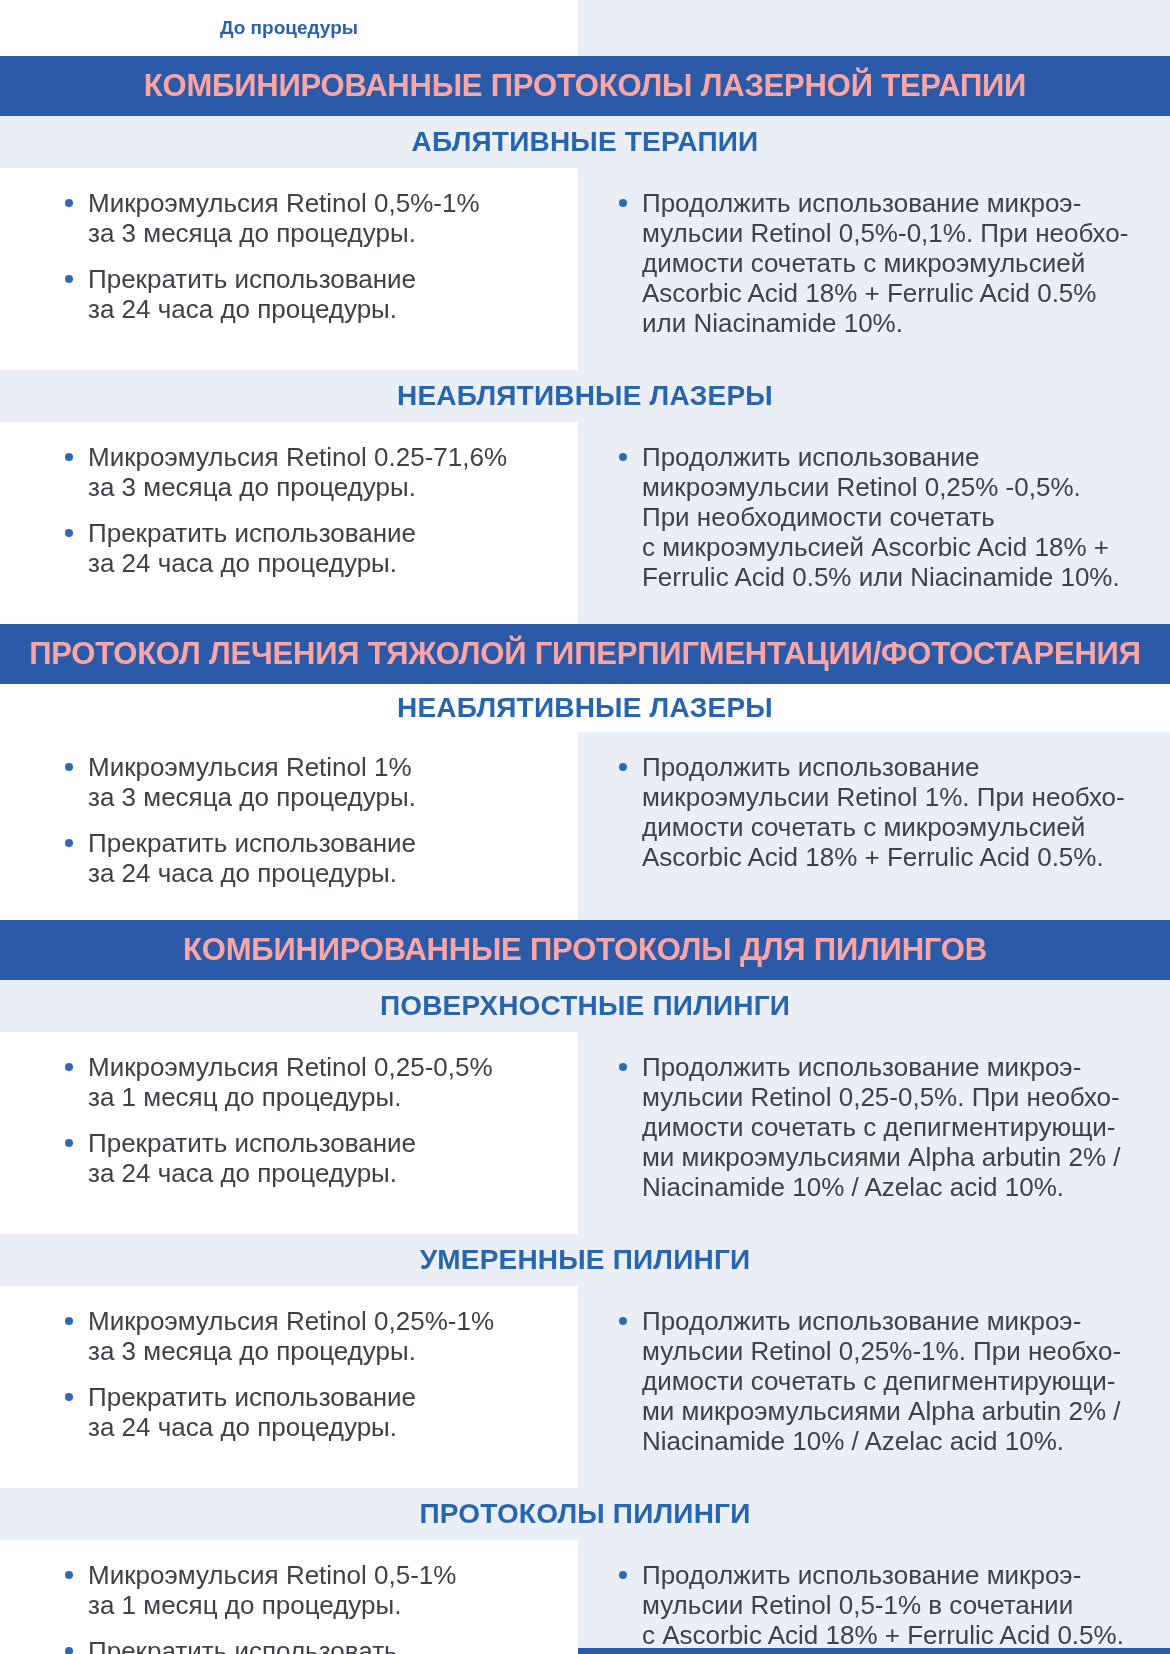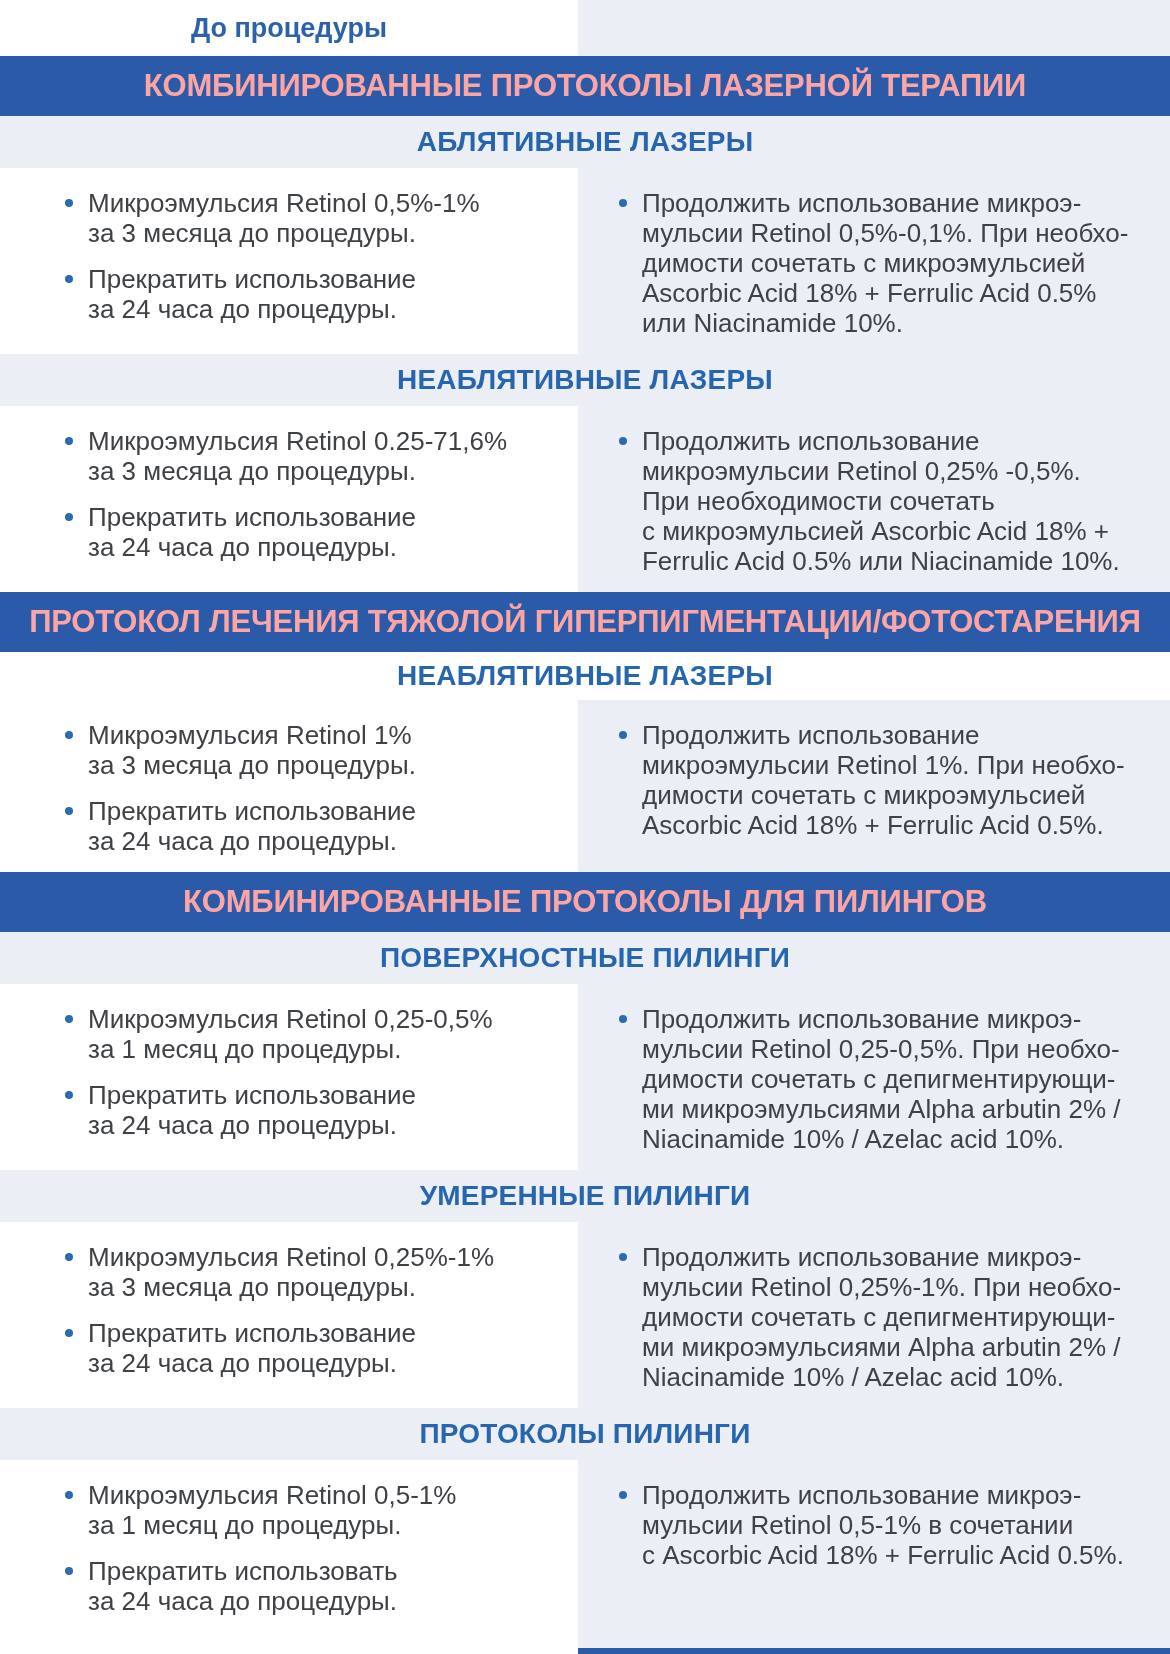--- a/index.html
+++ b/index.html
@@ -7,38 +7,38 @@
     position: relative;
     width: 1170px;
     height: 1654px;
     overflow: hidden;
     font-family: "Liberation Sans", "DejaVu Sans", sans-serif;
     background: linear-gradient(to right, #ffffff 0 49.4%, #ebeef5 49.4% 100%);
   }
   .header-row { display: flex; height: 56px; }
   .header-cell {
     display: flex; align-items: center; justify-content: center;
-    font-weight: bold; font-size: 27px; color: #2b62ab;
+    font-weight: bold; font-size: 19px; color: #2b62ab;
   }
   .header-cell.before { width: 49.4%; }
   .header-cell.after { width: 50.6%; }
   .banner {
     min-height: 60px; background: #2a5aa8; color: #fca5a5;
     display: flex; align-items: center; justify-content: center;
     font-weight: bold; font-size: 31px; letter-spacing: -0.2px;
     text-align: center;
   }
   .subheader {
     height: 52px; background: #ebeef5; color: #2766ae;
     display: flex; align-items: center; justify-content: center;
     font-weight: bold; font-size: 28px; letter-spacing: 0.2px;
   }
   .subheader.white { background: #ffffff; height: 48px; }
   .content-row { display: flex; }
-  .cell { box-sizing: border-box; padding-top: 20px; padding-bottom: 16px; }
+  .cell { box-sizing: border-box; padding-top: 20px; padding-bottom: 32px; }
   .cell.before { width: 49.4%; padding-left: 88px; padding-right: 30px; }
   .cell.after { width: 50.6%; padding-left: 64px; padding-right: 30px; }
   .bullet {
     position: relative; margin-bottom: 16px;
     color: #3e4145; font-size: 26px; line-height: 30px;
     white-space: pre-line;
   }
   .bullet:last-child { margin-bottom: 0; }
   .dot {
     position: absolute; left: -23px; top: 11px;
@@ -57,21 +57,21 @@
     <div class="header-cell before">
       <span>До процедуры</span>
     </div>
   </div>
 
   <div id="sections">
       <div class="banner">
         <span>КОМБИНИРОВАННЫЕ ПРОТОКОЛЫ ЛАЗЕРНОЙ ТЕРАПИИ</span>
       </div>
       <div class="subheader">
-        <span>АБЛЯТИВНЫЕ ЛАЗЕРЫ</span>
+        <span>АБЛЯТИВНЫЕ ТЕРАПИИ</span>
       </div>
       <div class="content-row">
         <div class="cell before">
           <div class="bullet"><span class="dot"></span><span>Микроэмульсия Retinol 0,5%-1%
 за 3 месяца до процедуры.</span></div>
           <div class="bullet"><span class="dot"></span><span>Прекратить использование
 за 24 часа до процедуры.</span></div>
         </div>
         <div class="cell after">
           <div class="bullet"><span class="dot"></span><span>Продолжить использование микроэ-

